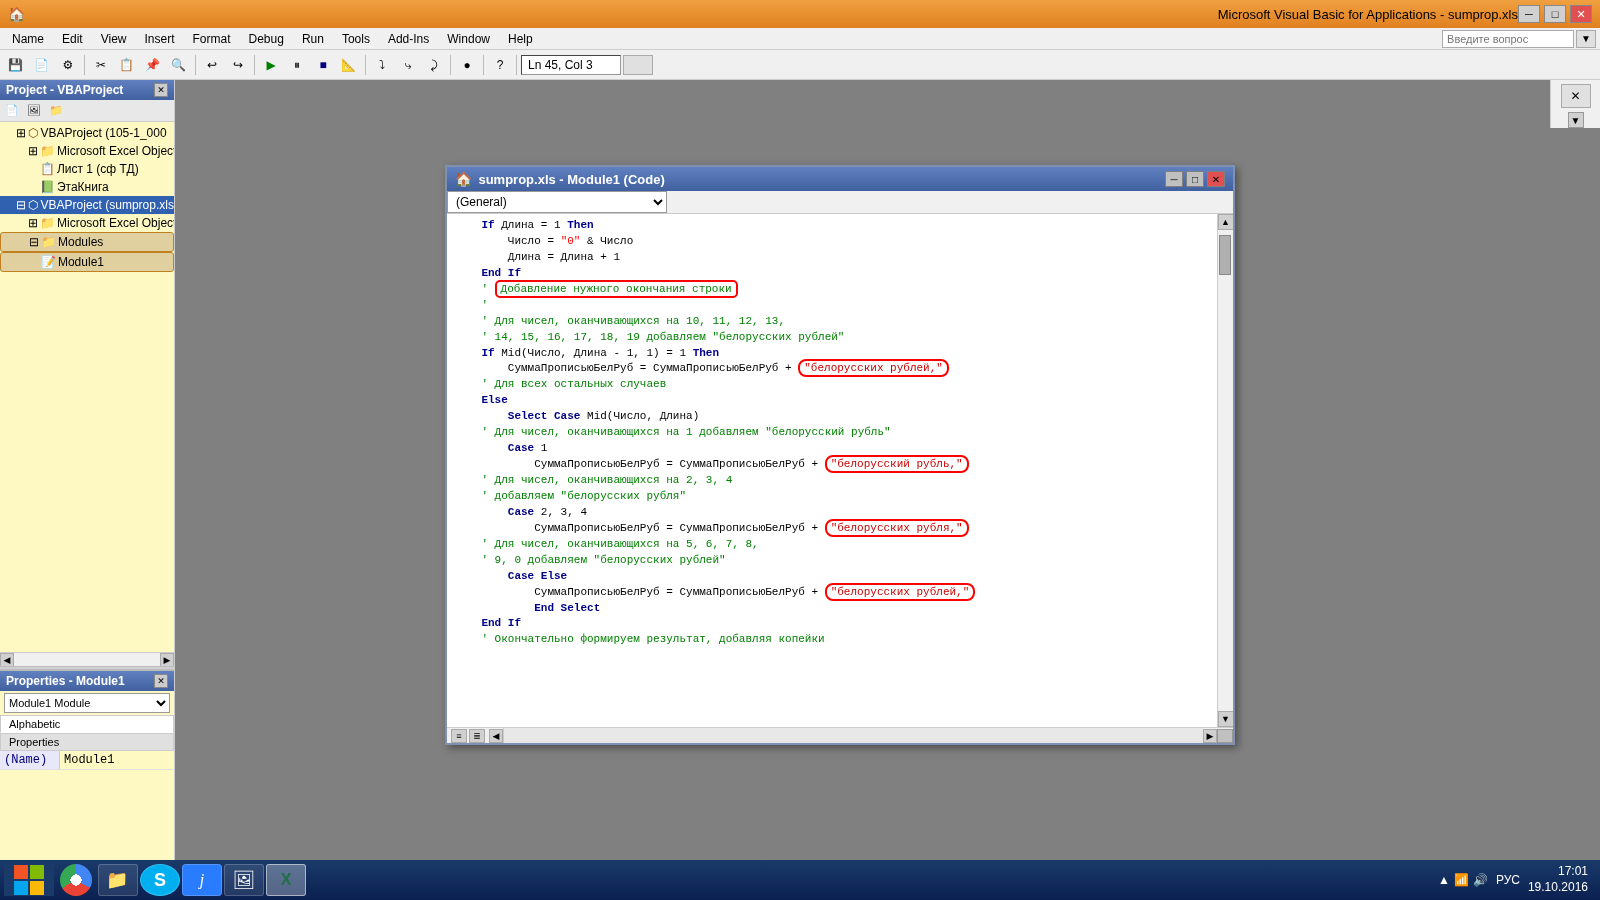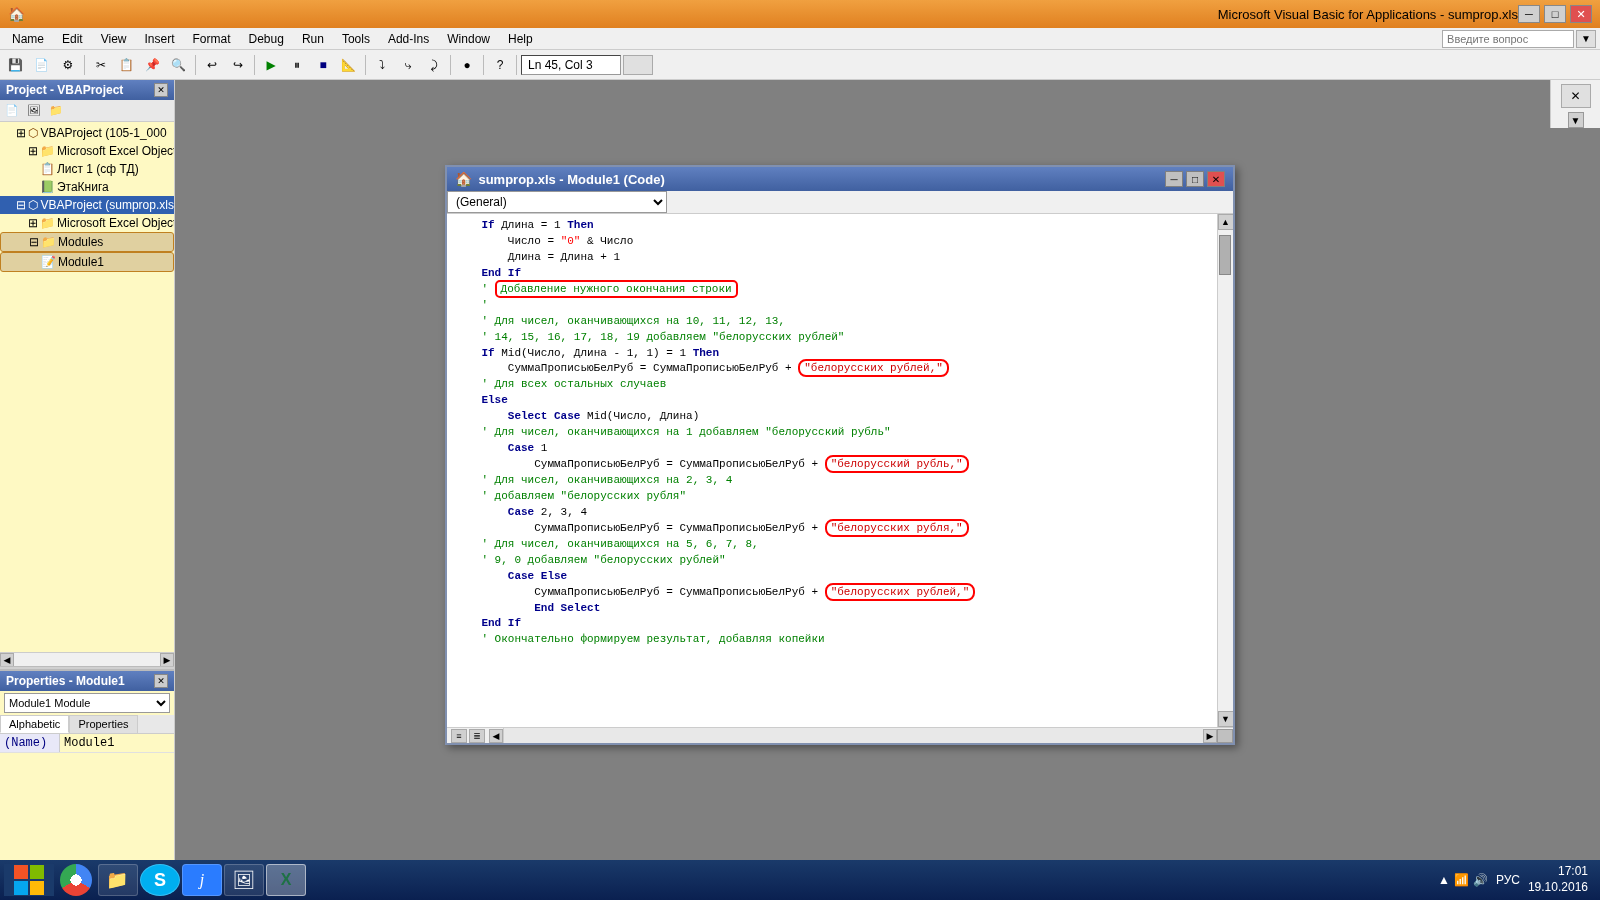--- a/index.html
+++ b/index.html
@@ -183,20 +183,21 @@
       margin: 2px 4px;
       font-size: 11px;
       height: 20px;
       background: white;
       border: 1px solid #999;
     }
     .props-tabs {
       display: flex;
       background: #e8e8e8;
       border-bottom: 1px solid #ccc;
+      flex-direction: column;
     }
     .props-tab {
       padding: 2px 8px;
       font-size: 11px;
       cursor: pointer;
       border: 1px solid #ccc;
       border-bottom: none;
       background: #e0e0e0;
     }
     .props-tab.active {

